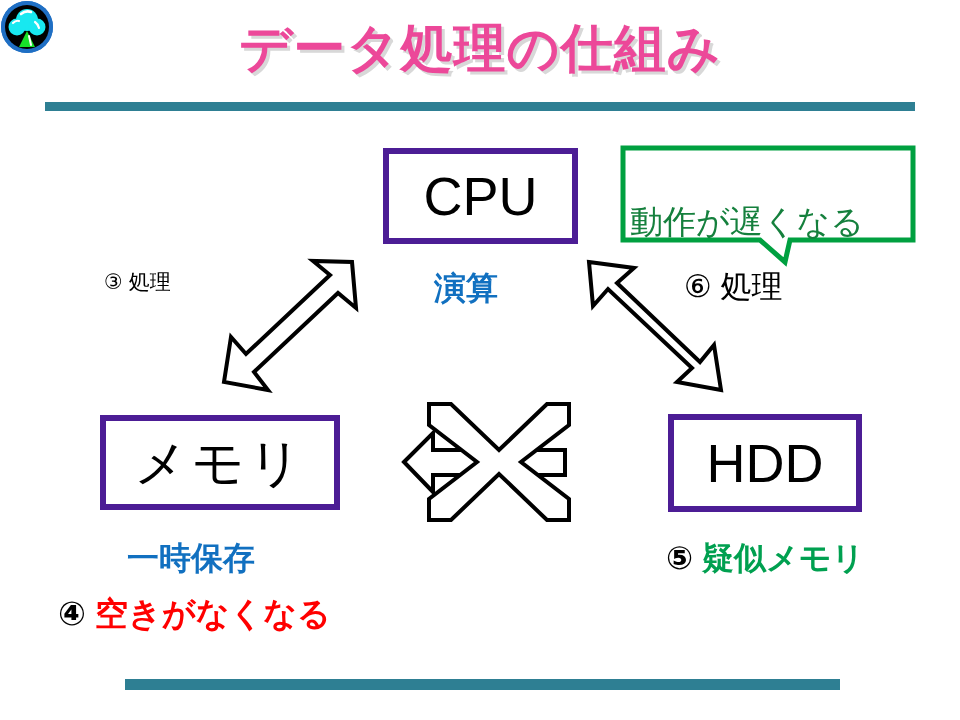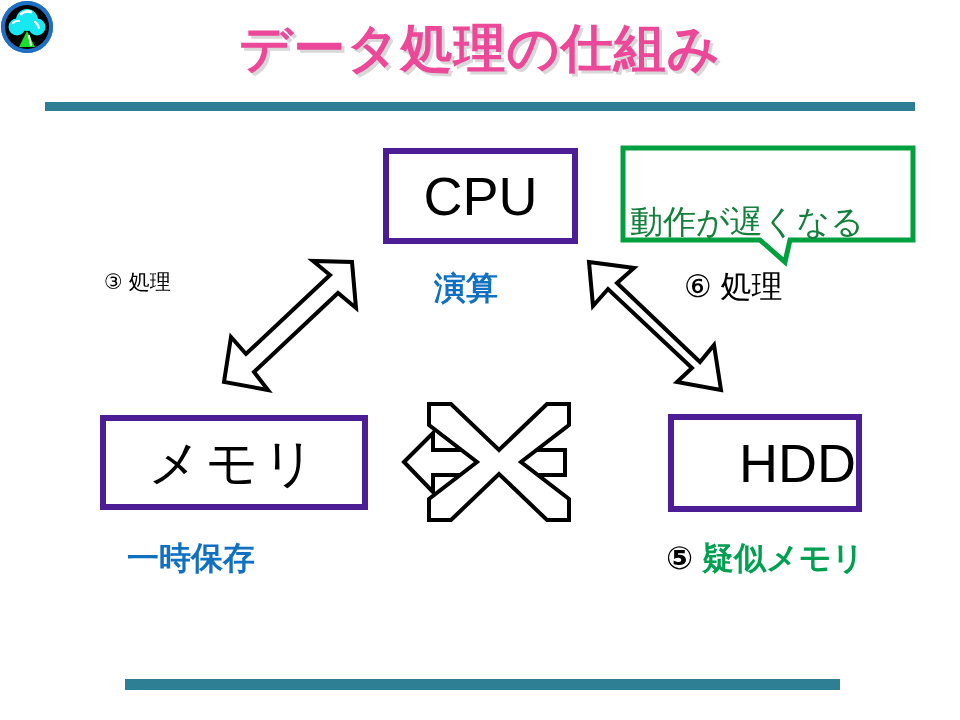--- a/index.html
+++ b/index.html
@@ -63,22 +63,22 @@
     border: 6px solid #4c1d95;
     box-sizing: border-box;
     display: flex;
     align-items: center;
     justify-content: center;
     color: #000000;
     font-size: 54px;
     line-height: 1;
   }
   #box-cpu  { left: 383px; top: 148px; width: 195px; height: 96px; }
-  #box-mem  { left: 100px; top: 415px; width: 268px; height: 95px; font-size: 52px; letter-spacing: 4px; }
-  #box-hdd  { left: 668px; top: 414px; width: 194px; height: 98px; justify-content: flex-end; }
+  #box-mem  { left: 100px; top: 415px; width: 240px; height: 95px; font-size: 52px; letter-spacing: 4px; }
+  #box-hdd  { left: 668px; top: 414px; width: 194px; height: 98px; }
 
   
   #lbl-proc3   { left: 104px;  top: 271px; font-size: 21px; color: #000000; }
   #lbl-enzan   { left: 434px;  top: 272px; font-size: 32px; color: #1170C0; font-weight: bold; text-align: center; }
   #lbl-proc6   { left: 684px;  top: 271px; font-size: 31px; color: #000000; }
   #lbl-temp    { left: 127px;  top: 542px; font-size: 32px; color: #1170C0; font-weight: bold; }
   #lbl-full    { left: 58px;   top: 597px; font-size: 33px; color: #000000; font-weight: bold; }
   #lbl-full .accent { color: #FF0000; }
   #lbl-pseudo  { left: 666px;  top: 542px; font-size: 32px; color: #000000; font-weight: bold; }
   #lbl-pseudo .accent { color: #00A050; }
@@ -170,20 +170,21 @@
     <span>HDD</span>
   </div>
 
   <div class="txt" id="callout-text">動作が遅くなる</div>
 
   <div class="txt" id="lbl-proc3">③ 処理</div>
   <div class="txt" id="lbl-enzan">演算</div>
   <div class="txt" id="lbl-proc6">⑥ 処理</div>
   <div class="txt" id="lbl-temp">一時保存</div>
 
+  <div class="txt" id="lbl-full"><span>④ </span><span class="accent">空きがなくなる</span></div>
 
   <div class="txt" id="lbl-pseudo"><span>⑤ </span><span class="accent">疑似メモリ</span></div>
 
   <div class="rule" id="footer-rule"></div>
 
   <svg class="logo" id="logo-left" viewBox="0 0 54 54">
     <circle cx="27" cy="27" r="26" fill="#1F6FC4"></circle>
     <circle cx="27" cy="27" r="22" fill="#000000"></circle>
     <polygon points="27,31 19,47 35,47" fill="#17E02A"></polygon>
     <circle cx="27" cy="20" r="11" fill="#18E8F0"></circle>

